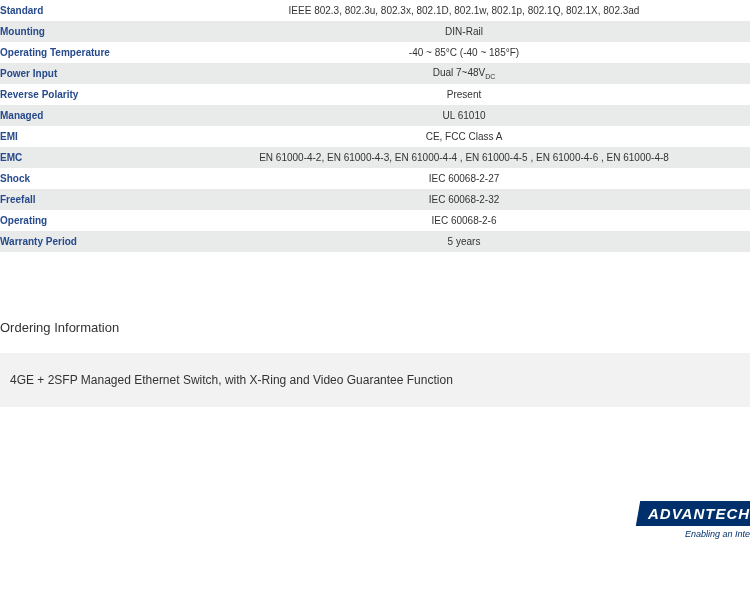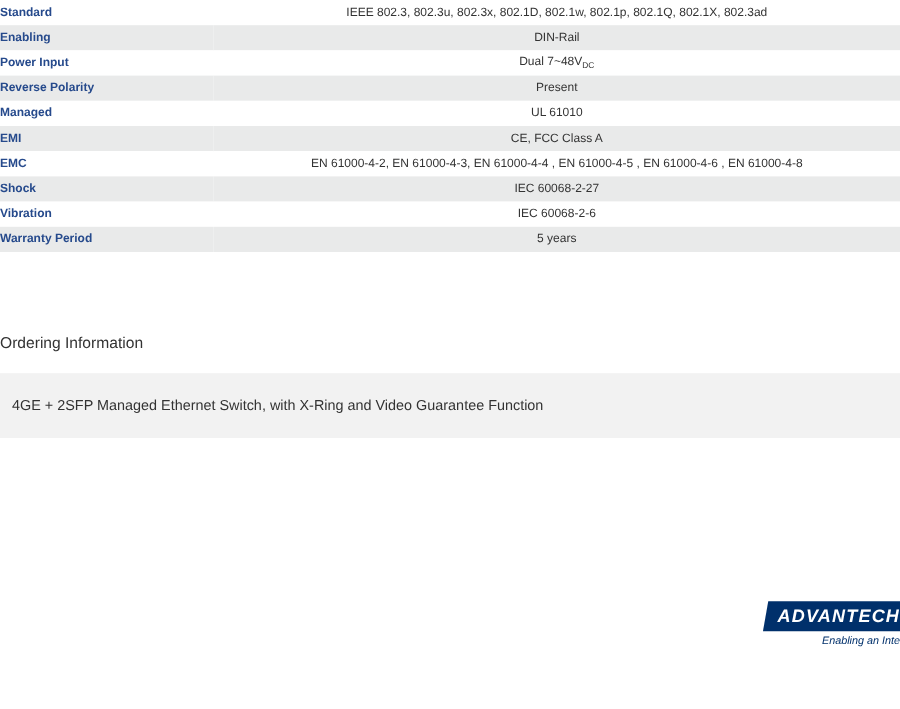--- a/index.html
+++ b/index.html
@@ -121,22 +121,26 @@
 </head>
 <body>
 
 <table class="specs-table">
   <tbody id="specs-body">
   <tr>
         <td>Standard</td>
         <td>IEEE 802.3, 802.3u, 802.3x, 802.1D, 802.1w, 802.1p, 802.1Q, 802.1X, 802.3ad</td>
       </tr>
       <tr>
-        <td>Enabling</td>
+        <td>Mounting</td>
         <td>DIN-Rail</td>
+      </tr>
+      <tr>
+        <td>Operating Temperature</td>
+        <td>-40 ~ 85°C (-40 ~ 185°F)</td>
       </tr>
       <tr>
         <td>Power Input</td>
         <td><span>Dual 7~48V</span><span class="subscript">DC</span></td>
       </tr>
       <tr>
         <td>Reverse Polarity</td>
         <td>Present</td>
       </tr>
       <tr>
@@ -149,21 +153,25 @@
       </tr>
       <tr>
         <td>EMC</td>
         <td>EN 61000-4-2, EN 61000-4-3, EN 61000-4-4 , EN 61000-4-5 , EN 61000-4-6 , EN 61000-4-8</td>
       </tr>
       <tr>
         <td>Shock</td>
         <td>IEC 60068-2-27</td>
       </tr>
       <tr>
-        <td>Vibration</td>
+        <td>Freefall</td>
+        <td>IEC 60068-2-32</td>
+      </tr>
+      <tr>
+        <td>Operating</td>
         <td>IEC 60068-2-6</td>
       </tr>
       <tr>
         <td>Warranty Period</td>
         <td>5 years</td>
       </tr>
     </tbody>
 </table>
 
 <div class="ordering-heading">Ordering Information</div>

